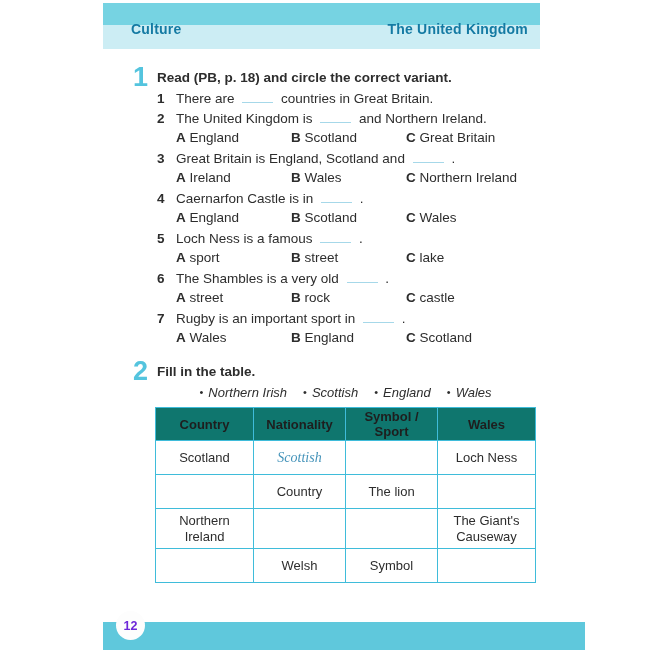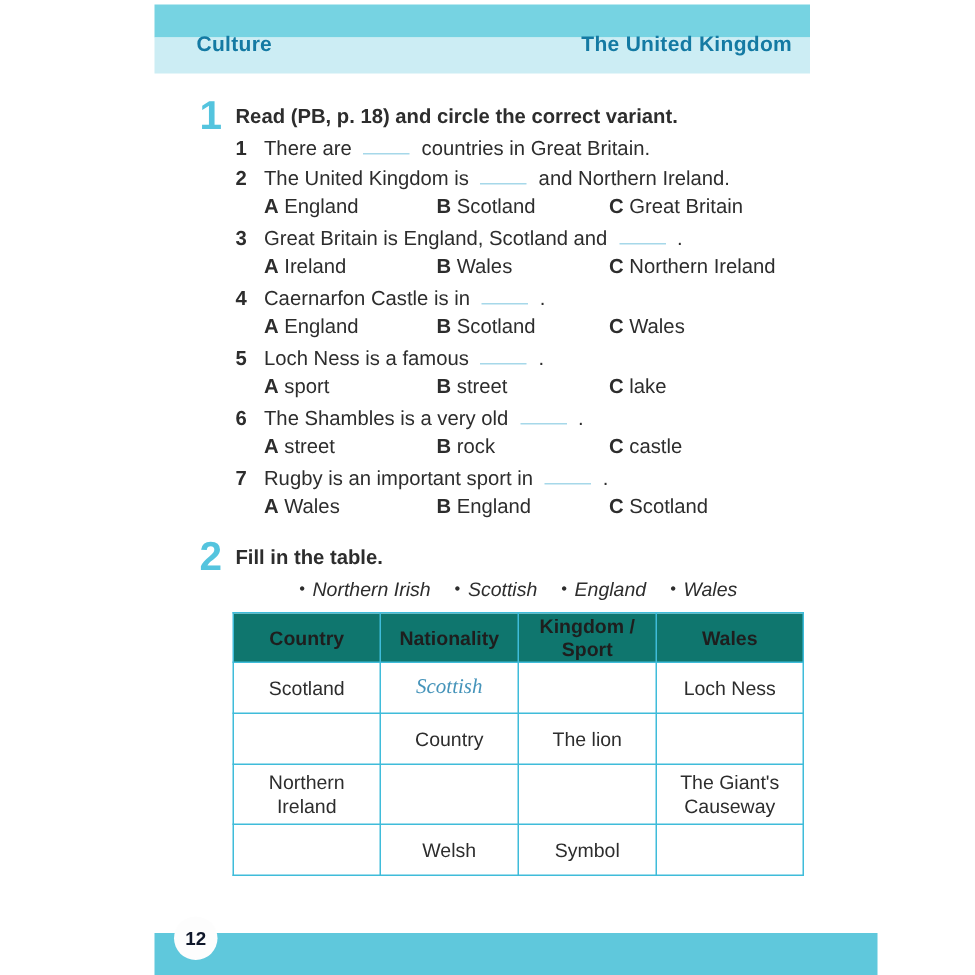--- a/index.html
+++ b/index.html
@@ -60,21 +60,21 @@
   .fill-table tr.tall td{height:37px;}
   .answer{
     color:#4694ba;font-style:italic;font-size:14px;
     font-family:"Liberation Serif",serif;
   }
   
   .band-bottom{position:absolute;left:103px;bottom:0;width:482px;height:28px;background:#5fc8dc;}
   .page-circle{
     position:absolute;left:116px;top:611px;width:29px;height:29px;border-radius:50%;
     background:#fdfdfd;display:flex;align-items:center;justify-content:center;
-    font-size:12.5px;font-weight:bold;color:#0f172a;z-index:2;
+    font-size:12.5px;font-weight:bold;color:#6d28d9;z-index:2;
   }
 </style>
 </head>
 <body>
 
 <div class="band-top"></div>
 <div class="band-header">
   <span>Culture</span>
   <span>The United Kingdom</span>
 </div>
@@ -174,21 +174,21 @@
     <colgroup>
       <col style="width:98px">
         <col style="width:92px">
         <col style="width:92px">
         <col style="width:98px">
     </colgroup>
     <thead>
         <tr id="table-head">
           <th>Country</th>
           <th>Nationality</th>
-          <th>Kingdom / Sport</th>
+          <th>Symbol / Sport</th>
           <th>Wales</th>
         </tr>
       </thead>
     <tbody id="table-body">
         <tr>
           <td>Scotland</td>
           <td><span class="answer">Scottish</span></td>
           <td></td>
           <td>Loch Ness</td>
         </tr>

